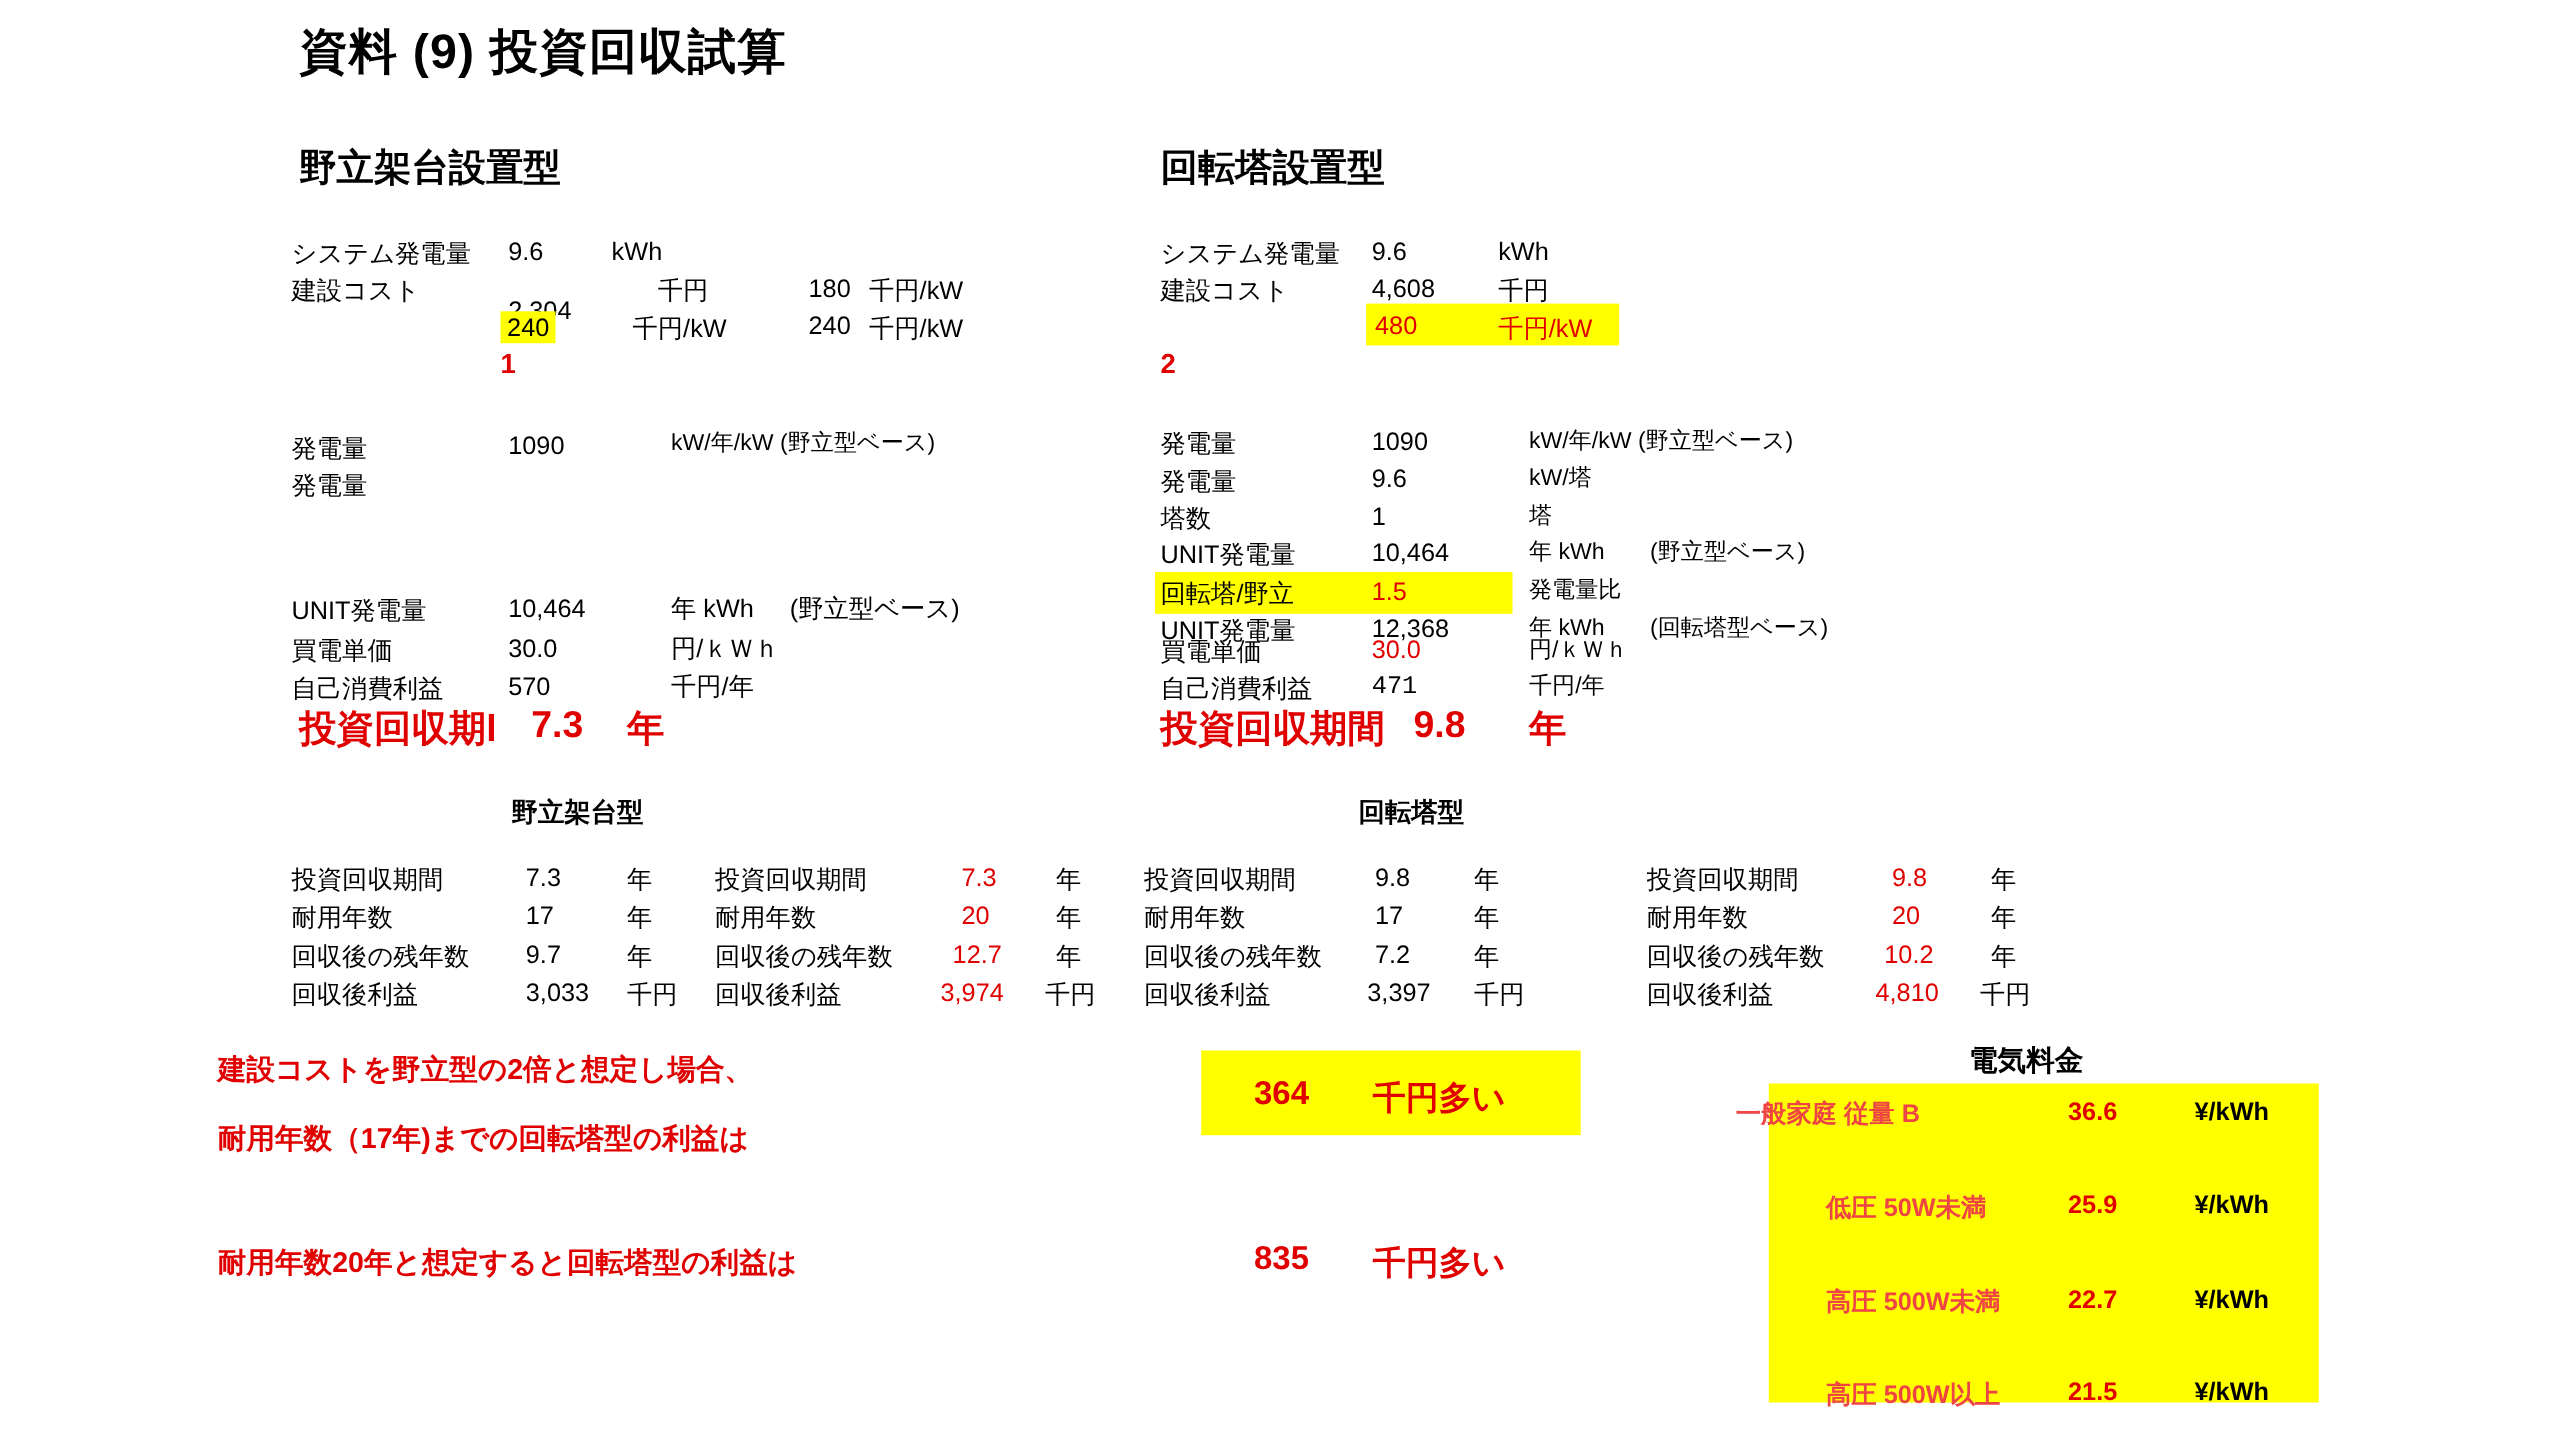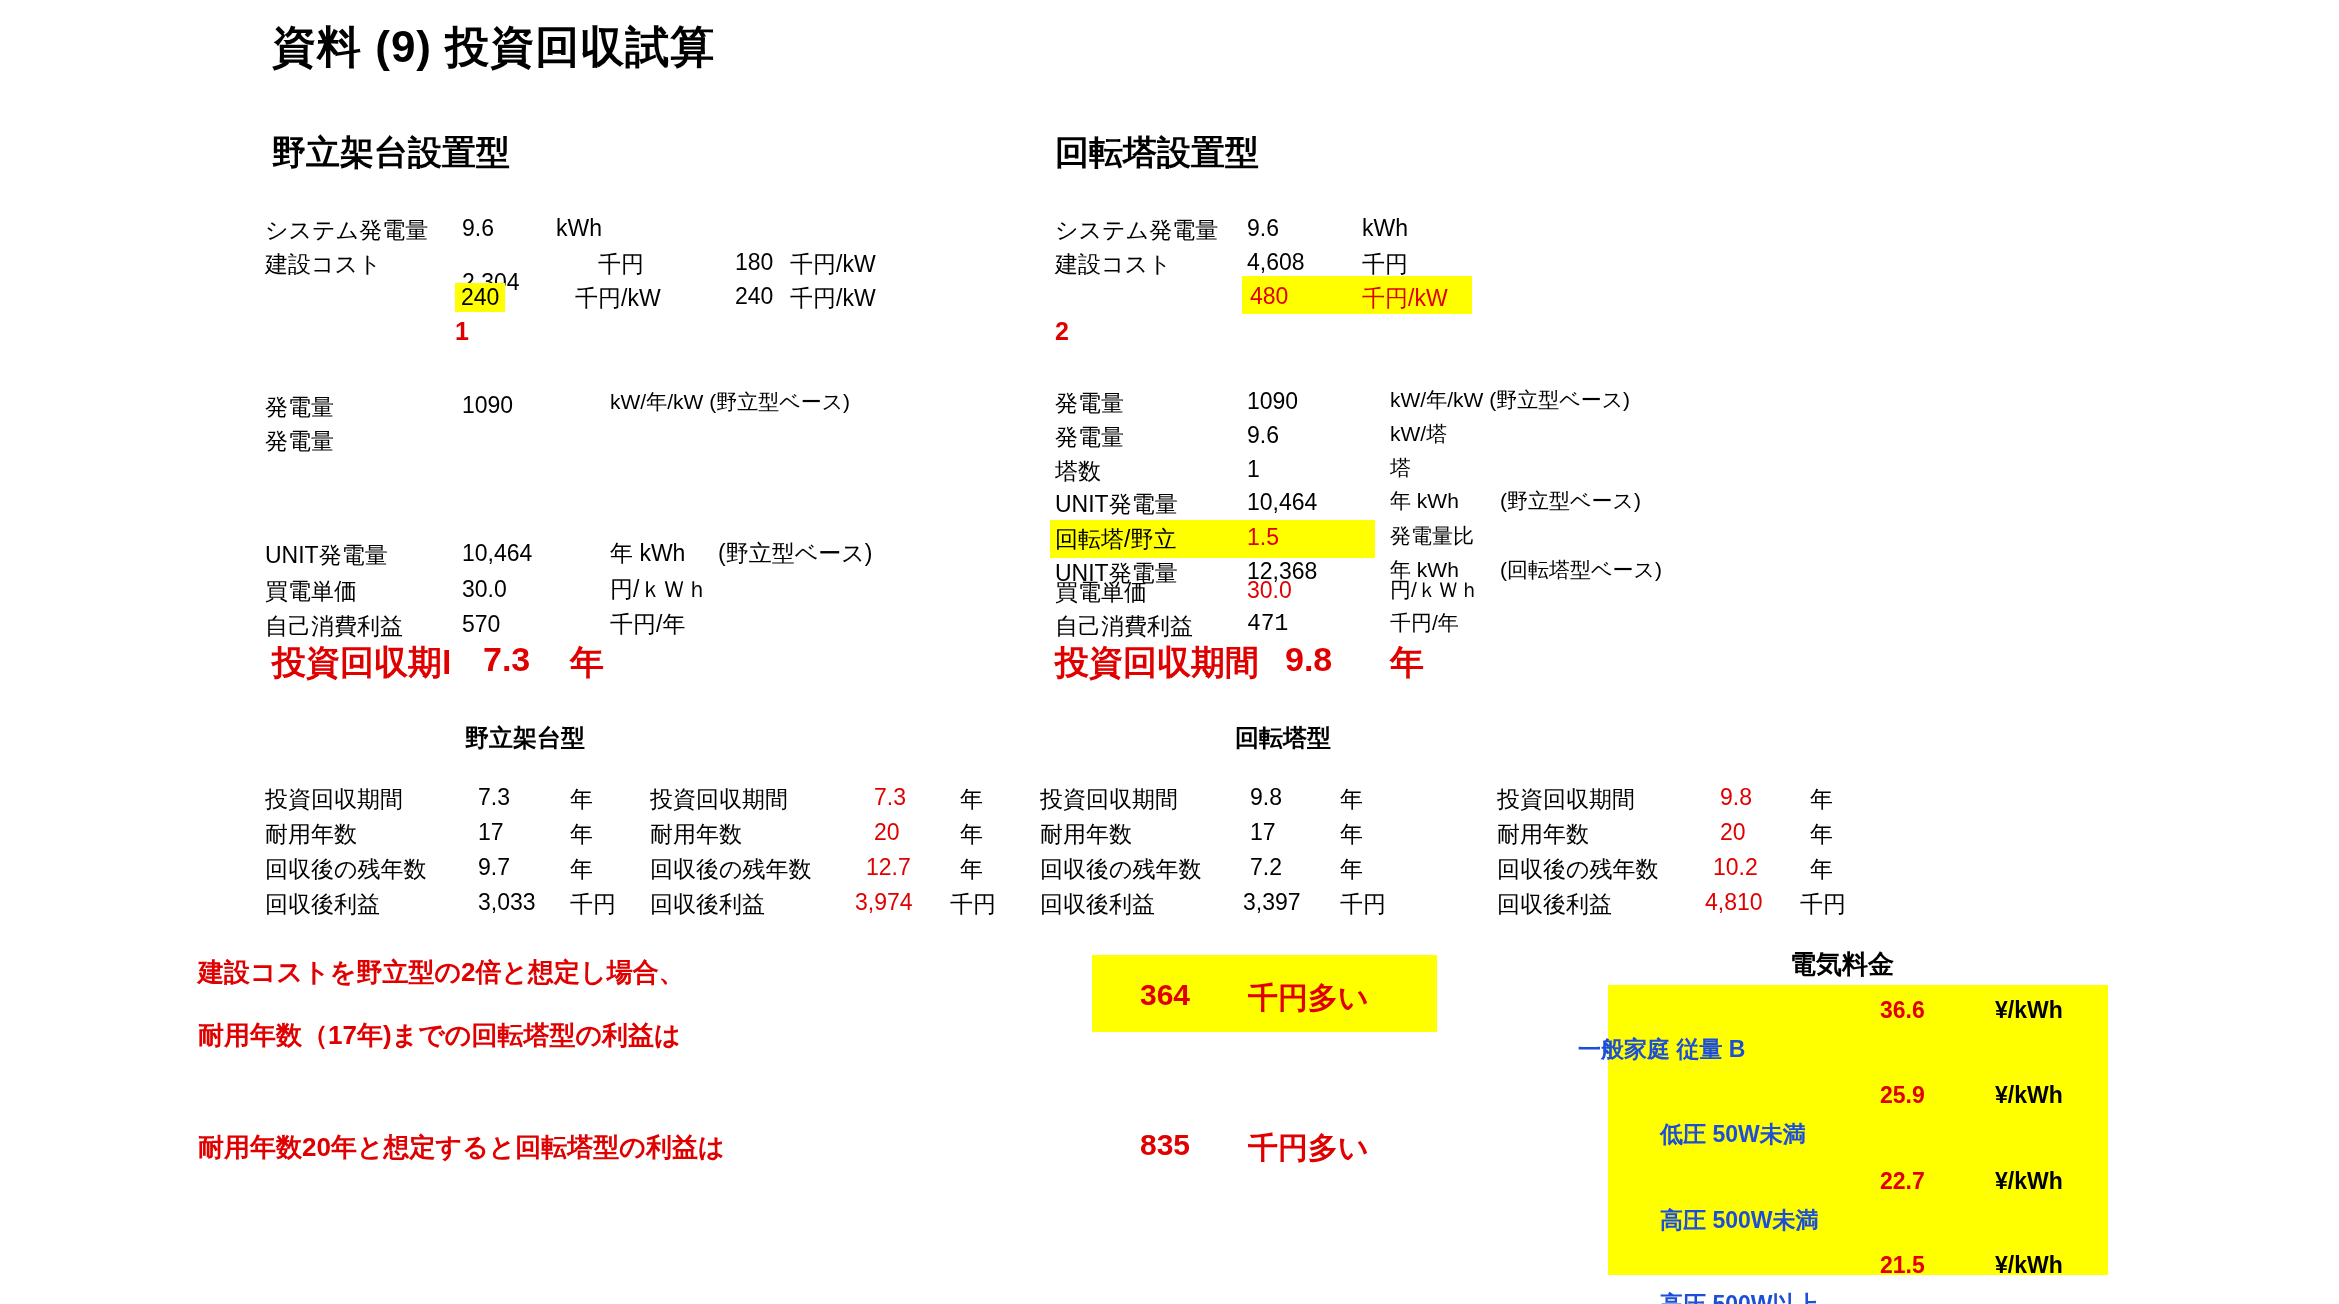--- a/index.html
+++ b/index.html
@@ -68,22 +68,21 @@
     position: absolute;
     background: #ffff00;
   }
   .tariff-title {
     font-size: 26px;
     font-weight: bold;
   }
   .tariff-row-label {
     font-size: 23px;
     font-weight: bold;
-    color: #1d4ed8;
-    margin-top: 37px;
+    color: #ef4444;
   }
   .tariff-val {
     font-size: 23px;
     font-weight: bold;
     color: #e00000;
   }
   .tariff-unit {
     font-size: 23px;
     font-weight: bold;
     color: #000;

